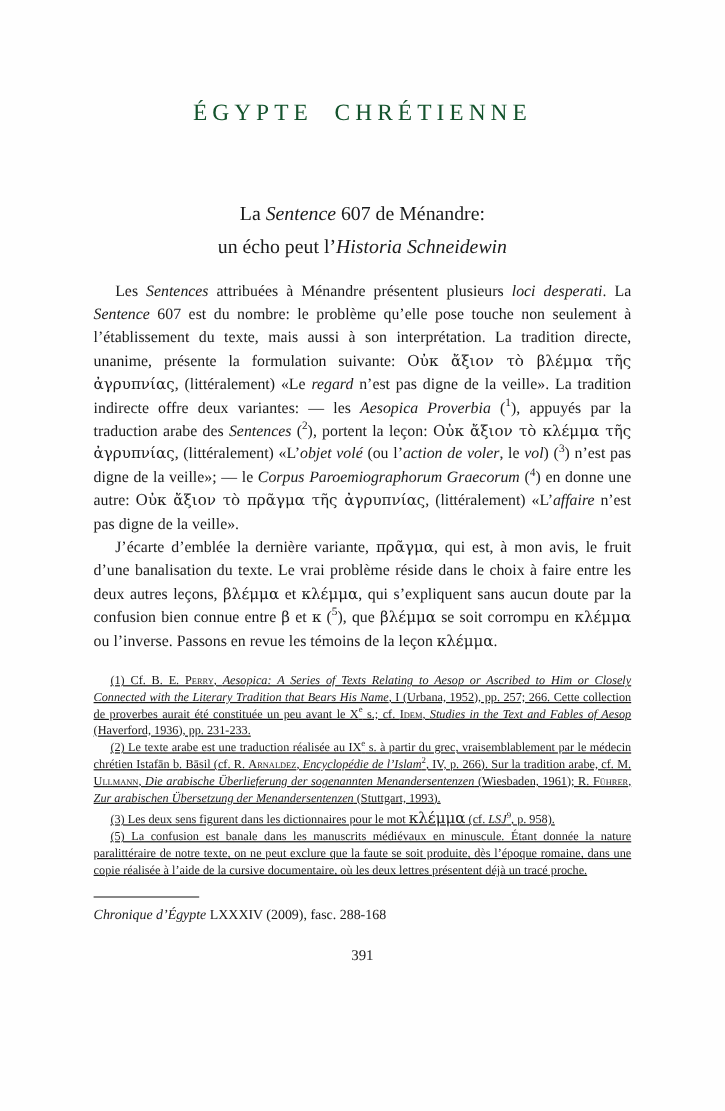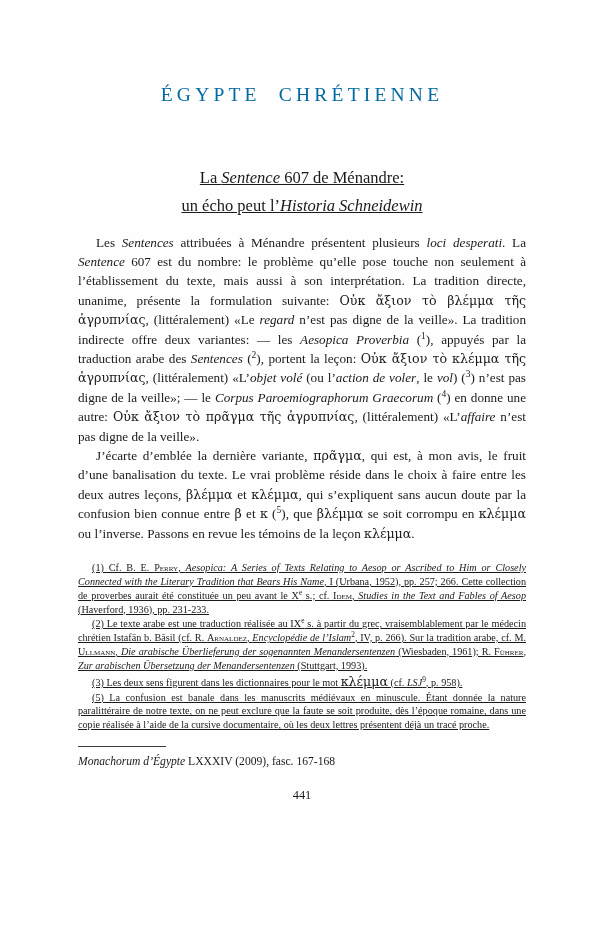--- a/index.html
+++ b/index.html
@@ -26,33 +26,32 @@
     position: absolute;
     left: 78px;
     top: 84px;
     width: 448px;
   }
   .running-head {
     text-align: center;
     font-size: 19.5px;
     letter-spacing: 4.2px;
     font-family: "Liberation Serif", serif;
-    color: #0369a1;
+    color: #14532d;
     margin-bottom: 0;
     white-space: pre;
   }
   .title-block {
     margin-top: 58px;
     text-align: center;
     font-size: 16.5px;
     line-height: 1.72;
   }
   .title-block .line {
     display: block;
-    text-decoration: underline;
   }
   .it { font-style: italic; }
   .body-par {
     font-size: 13.2px;
     line-height: 1.465;
     text-align: justify;
     text-indent: 18px;
     margin: 0;
     hyphens: manual;
   }
@@ -126,17 +125,17 @@
 
     <div class="notes">
       <p>(1) Cf. B. E. <span class="sc">Perry</span>, <span class="it">Aesopica: A Series of Texts Relating to Aesop or Ascribed to Him or Closely Connected with the Literary Tradition that Bears His Name</span>, I (Urbana, 1952), pp. 257; 266. Cette collection de proverbes aurait été constituée un peu avant le X<sup>e</sup> s.; cf. <span class="sc">Idem</span>, <span class="it">Studies in the Text and Fables of Aesop</span> (Haverford, 1936), pp. 231-233.</p>
       <p>(2) Le texte arabe est une traduction réalisée au IX<sup>e</sup> s. à partir du grec, vraisemblablement par le médecin chrétien Istafān b. Bāsil (cf. R. <span class="sc">Arnaldez</span>, <span class="it">Encyclopédie de l’Islam</span><sup>2</sup>, IV, p. 266). Sur la tradition arabe, cf. M. <span class="sc">Ullmann</span>, <span class="it">Die arabische Überlieferung der sogenannten Menandersentenzen</span> (Wiesbaden, 1961); R. <span class="sc">Führer</span>, <span class="it">Zur arabischen Übersetzung der Menandersentenzen</span> (Stuttgart, 1993).</p>
       <p>(3) Les deux sens figurent dans les dictionnaires pour le mot <span class="gk">κλέμμα</span> (cf. <span class="it">LSJ</span><sup>9</sup>, p. 958).</p>
       <p>(5) La confusion est banale dans les manuscrits médiévaux en minuscule. Étant donnée la nature paralittéraire de notre texte, on ne peut exclure que la faute se soit produite, dès l’époque romaine, dans une copie réalisée à l’aide de la cursive documentaire, où les deux lettres présentent déjà un tracé proche.</p>
     </div>
 
     <div class="rule"></div>
 
-    <div class="footer-line"><span>Monachorum d’Égypte</span><span class="roman"> LXXXIV (2009), fasc. 167-168</span></div>
+    <div class="footer-line"><span>Chronique d’Égypte</span><span class="roman"> LXXXIV (2009), fasc. 288-168</span></div>
 
-    <div class="page-number">441</div>
+    <div class="page-number">391</div>
   </div>
 </div>
 
 </body></html>

